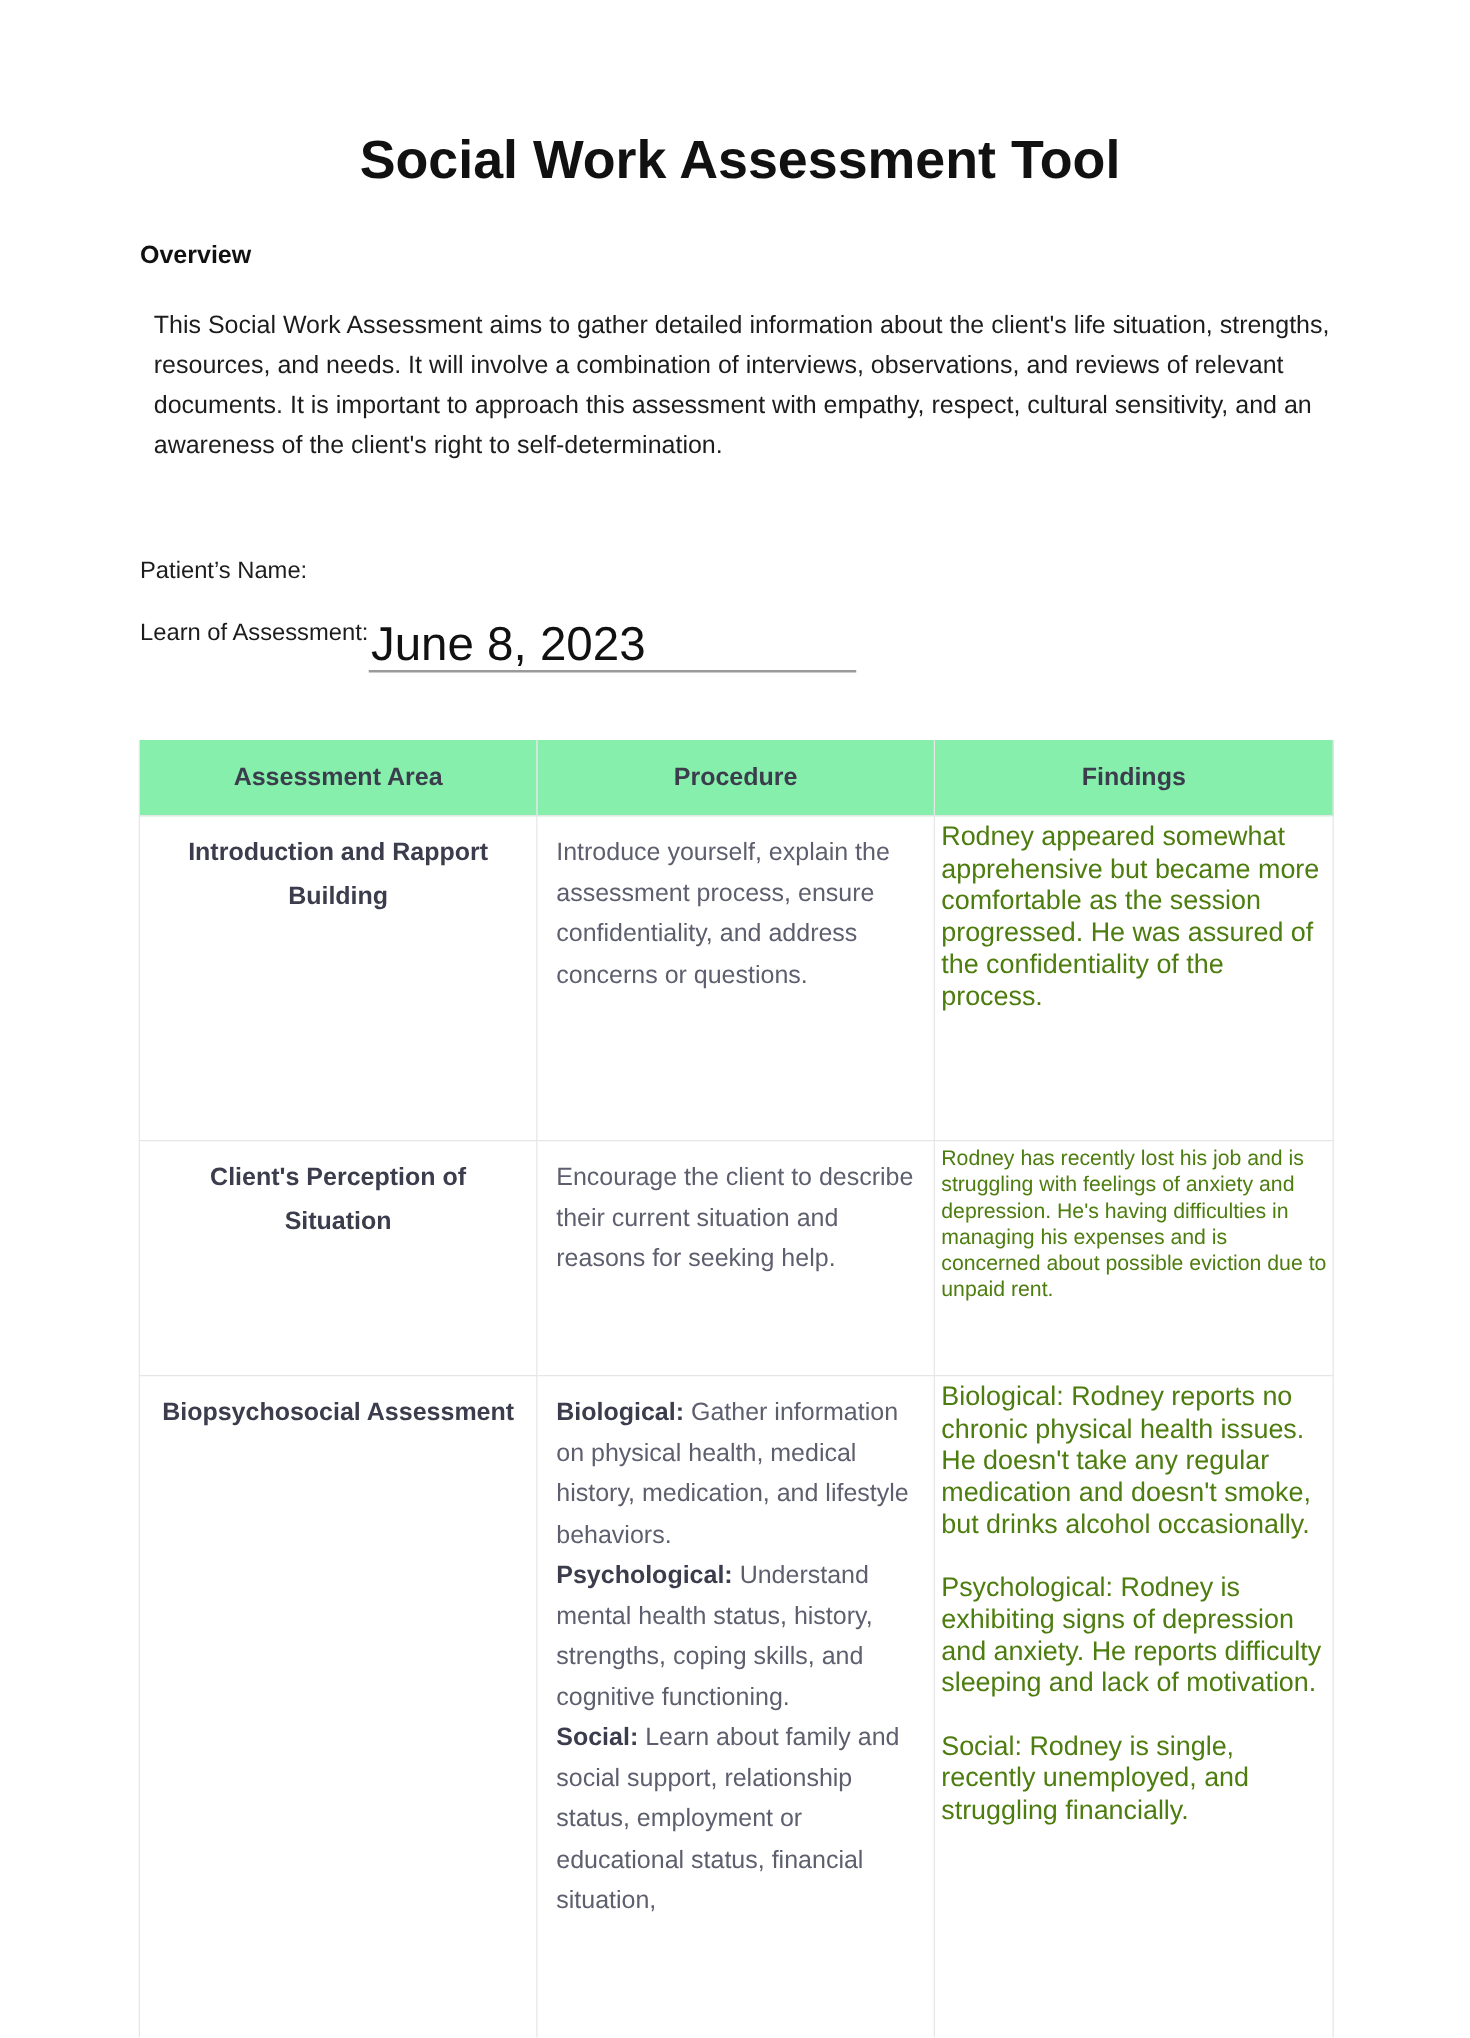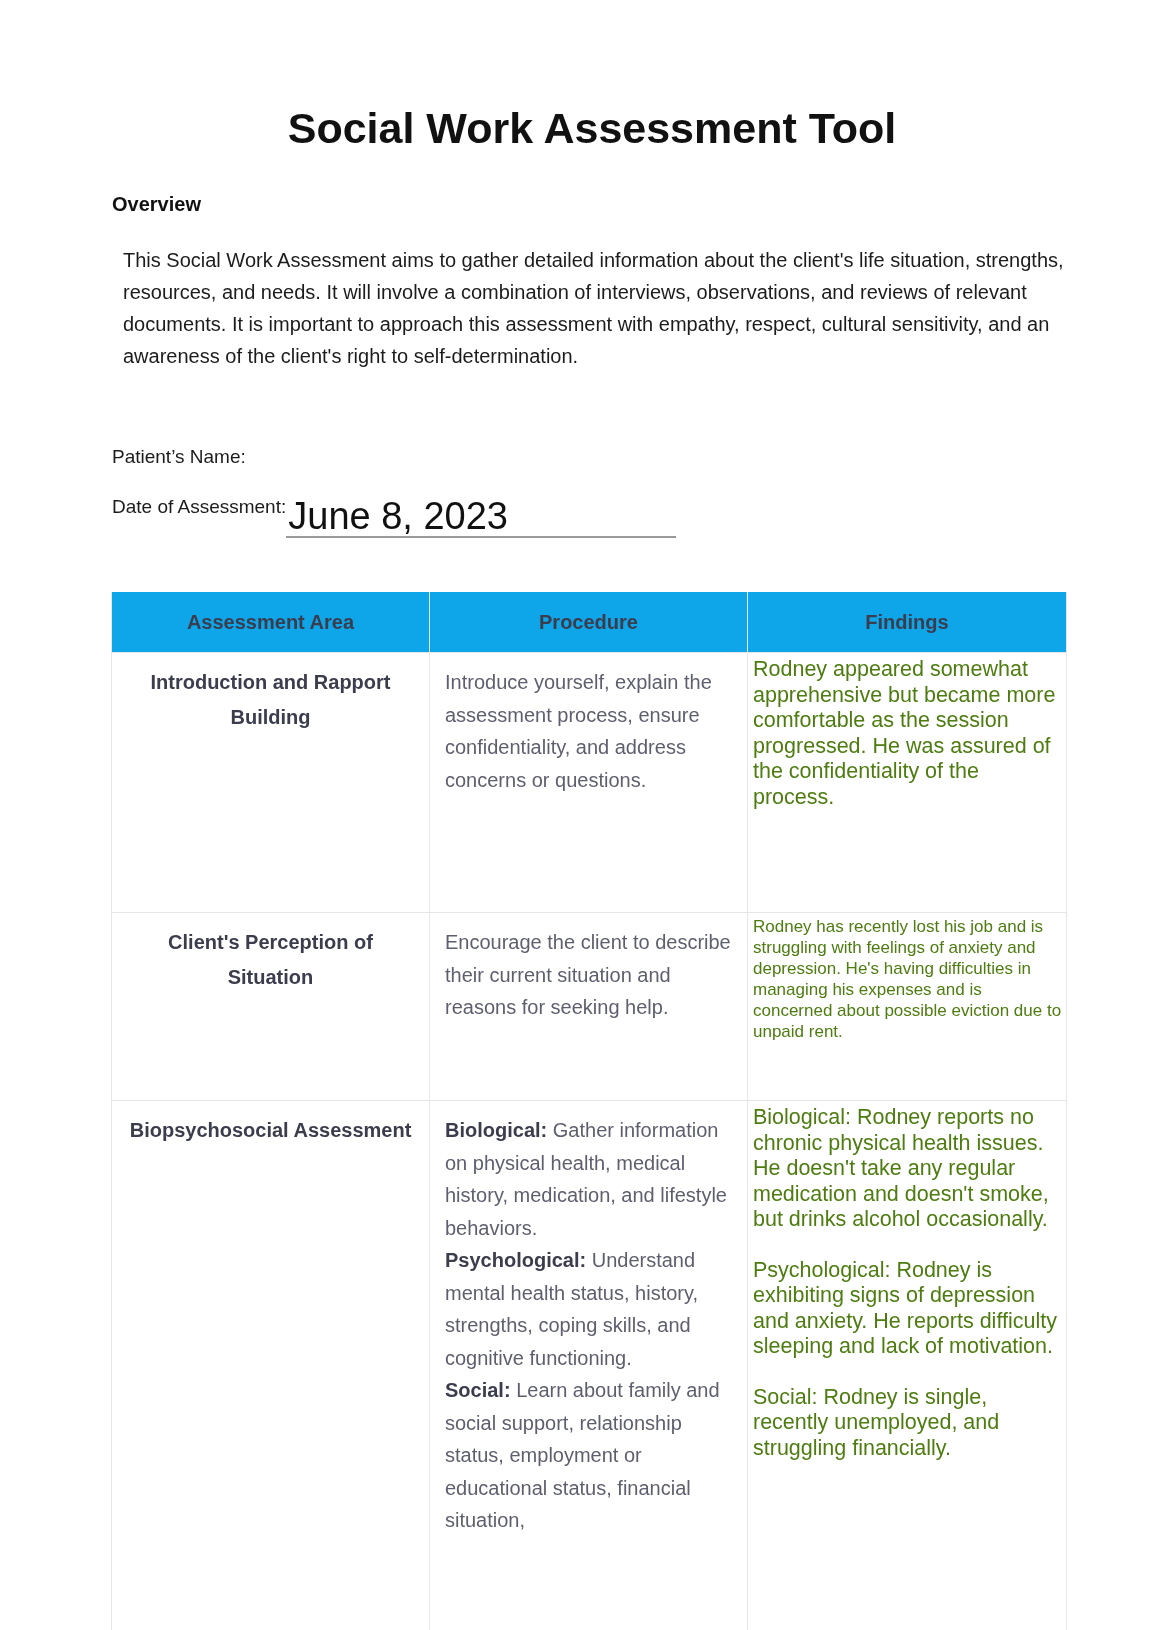--- a/index.html
+++ b/index.html
@@ -11,21 +11,21 @@
   .overview { position: absolute; left: 123px; top: 244px; width: 950px; font-size: 20px; line-height: 32px; margin: 0; color: #1c1c1c; }
   .field { position: absolute; left: 112px; font-size: 19px; color: #1c1c1c; display: flex; align-items: flex-start; }
   .field .label { padding-bottom: 2px; }
   .field .value { font-size: 38px; line-height: 40px; color: #111; border-bottom: 2px solid #9a9a9a; padding-left: 2px; }
   .field.name { top: 446px; }
   .field.name .value { width: 436px; }
   .field.date { top: 496px; }
   .field.date .value { width: 388px; }
 
   table.assess { position: absolute; left: 111px; top: 592px; width: 955px; border-collapse: collapse; table-layout: fixed; }
-  table.assess th { background: #0ea5e9; height: 58px; font-size: 20px; font-weight: bold; color: #3b3d4d; text-align: center;
+  table.assess th { background: #86efac; height: 58px; font-size: 20px; font-weight: bold; color: #3b3d4d; text-align: center;
                     border-left: 1px solid #e6e6e8; border-right: 1px solid #e6e6e8; }
   table.assess td { vertical-align: top; border: 1px solid #e6e6e8; }
   table.assess col.c1 { width: 318px; }
   table.assess col.c2 { width: 318px; }
   table.assess col.c3 { width: 319px; }
   .area { text-align: center; font-weight: bold; font-size: 20px; line-height: 35px; color: #3b3d4d; padding: 12px 14px 0 14px; }
   .proc { font-size: 20px; line-height: 32.5px; color: #5e5f6e; padding: 13px 14px 0 15px; }
   .proc b { color: #3b3d4d; }
   .find { font-size: 21.5px; line-height: 25.5px; color: #4d7c0f; padding: 4px 4px 0 5px; }
   .find.small { font-size: 17px; line-height: 21px; padding-top: 3px; }
@@ -38,21 +38,21 @@
 <body>
 
 <h1 class="title">Social Work Assessment Tool</h1>
 <h2 class="section-heading">Overview</h2>
 <p class="overview">This Social Work Assessment aims to gather detailed information about the client's life situation, strengths, resources, and needs. It will involve a combination of interviews, observations, and reviews of relevant documents. It is important to approach this assessment with empathy, respect, cultural sensitivity, and an awareness of the client's right to self-determination.</p>
 
 <div class="field name">
   <span class="label">Patient’s Name:</span>
 </div>
 <div class="field date">
-  <span class="label">Date of Assessment:</span>
+  <span class="label">Learn of Assessment:</span>
   <span class="value">June 8, 2023</span>
 </div>
 
 <table class="assess">
   <colgroup>
       <col class="c1">
       <col class="c2">
       <col class="c3">
     </colgroup>
   <thead>

